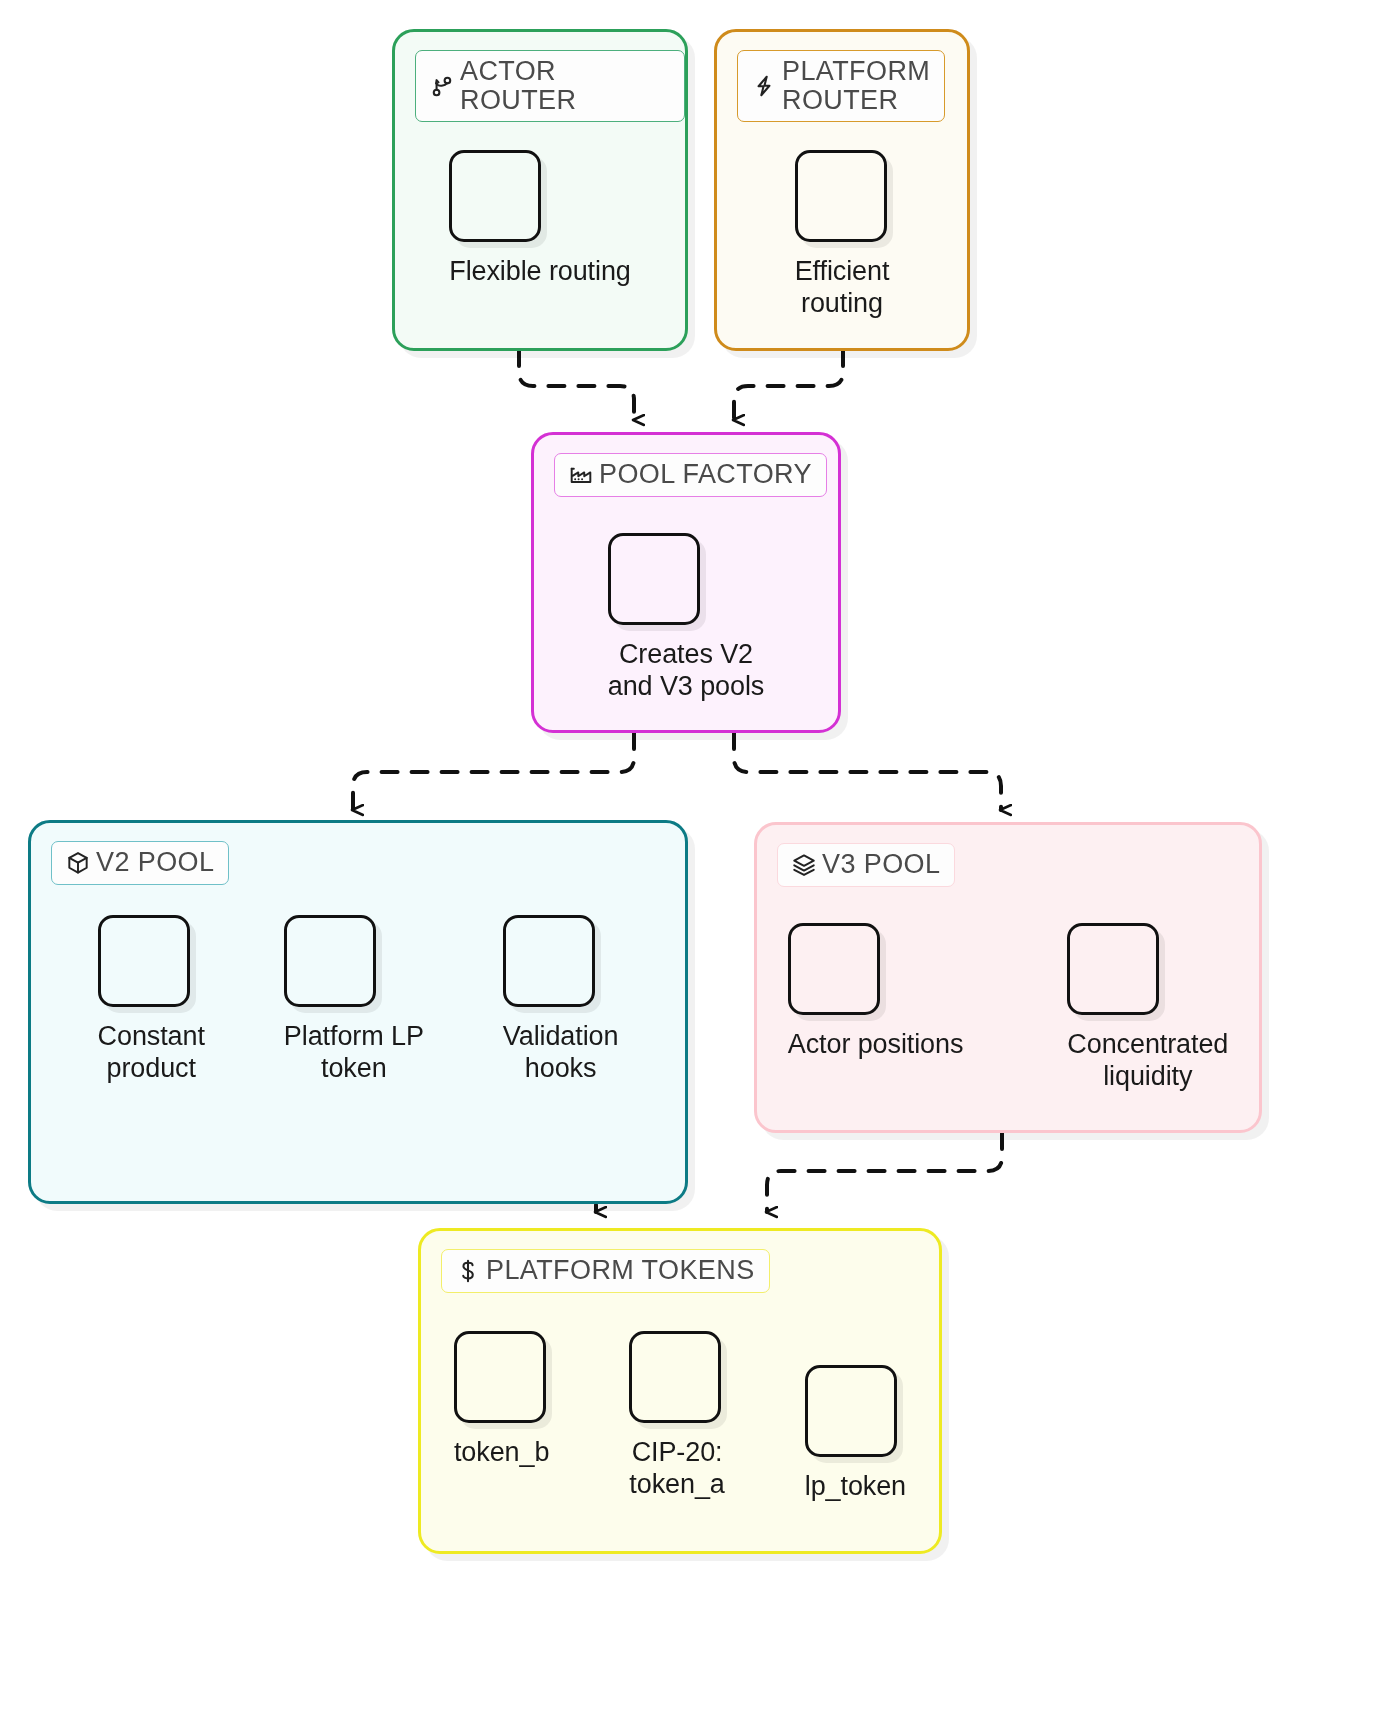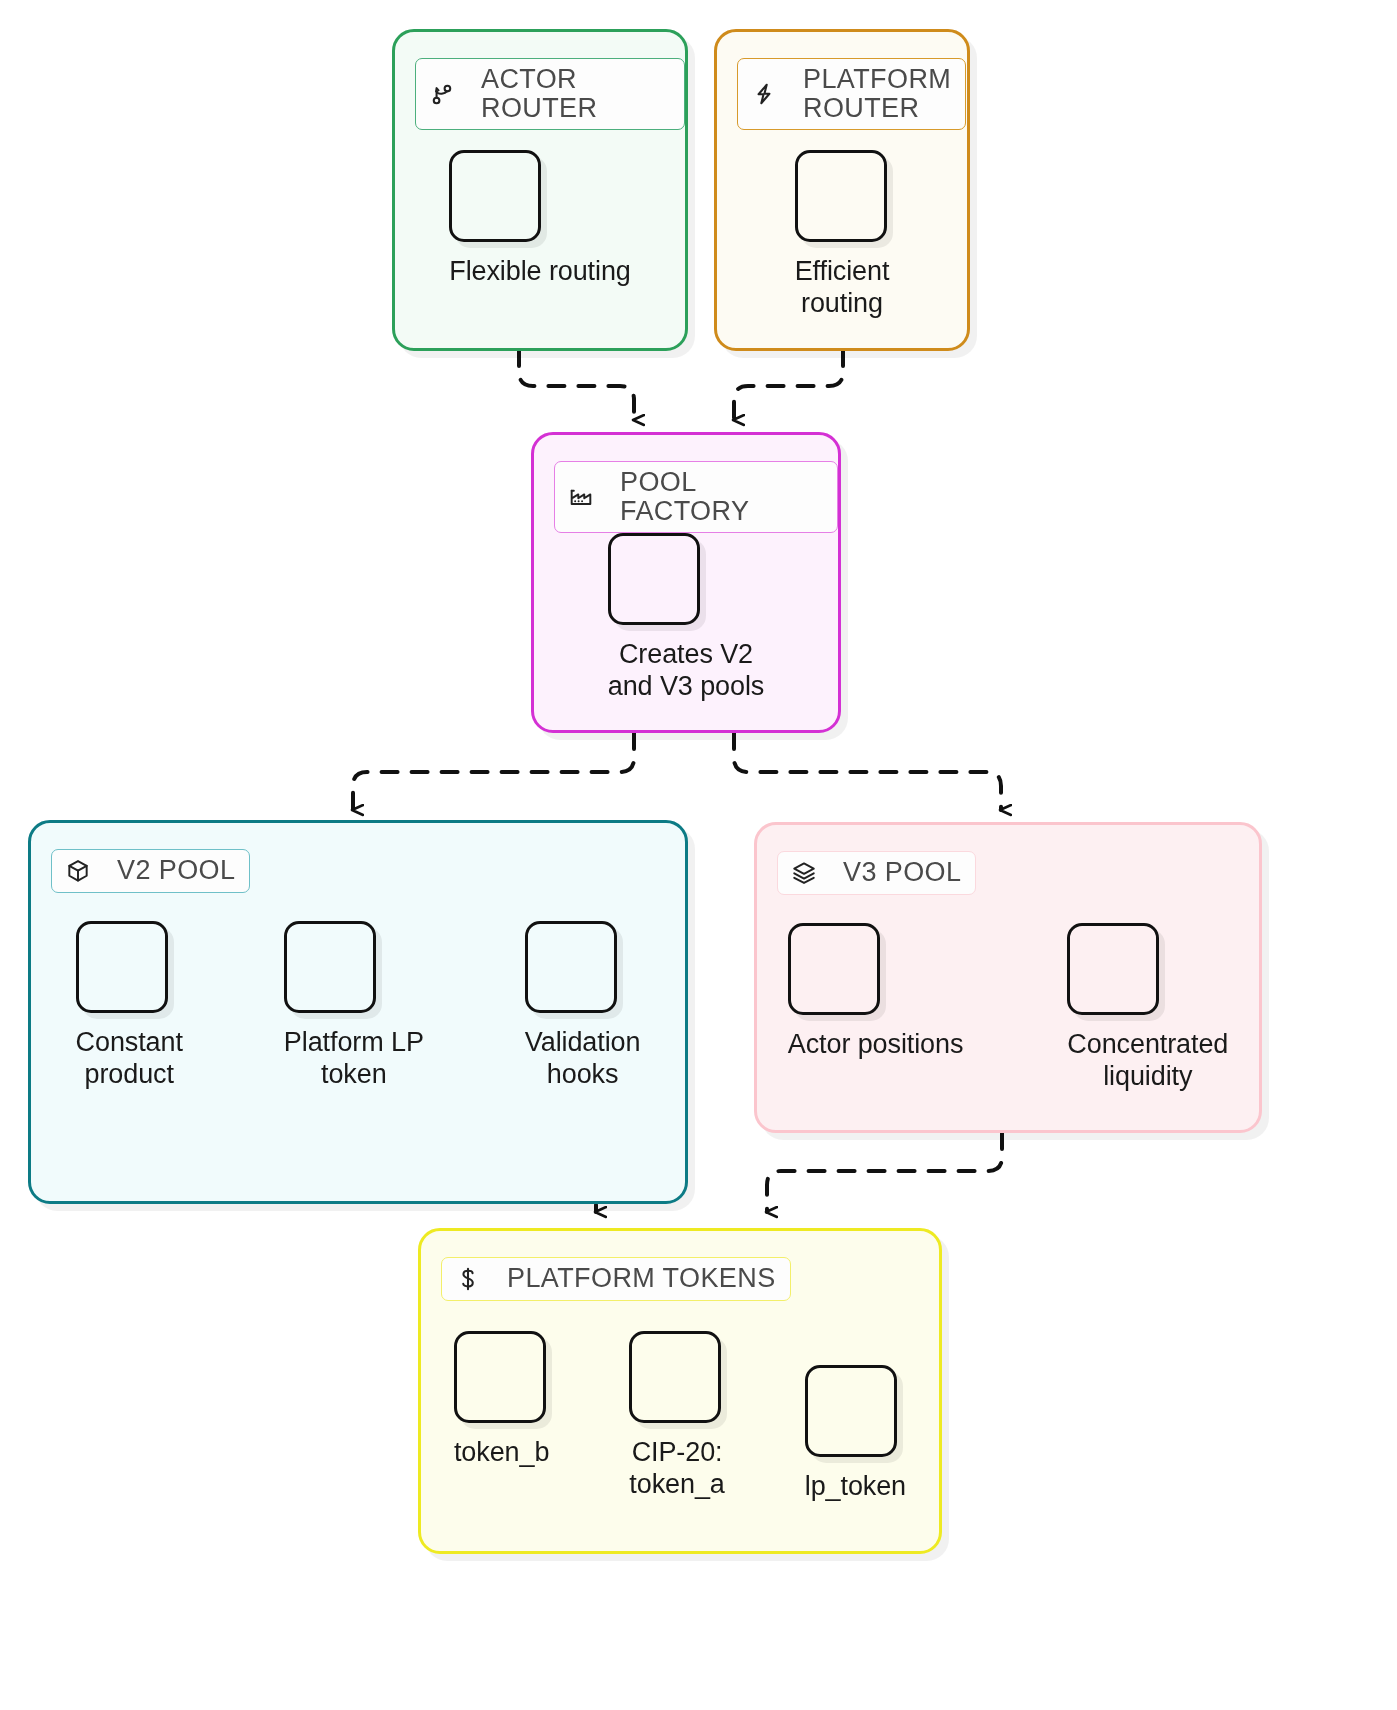--- a/index.html
+++ b/index.html
@@ -29,32 +29,31 @@
     border-style: solid;
     box-shadow: 7px 7px 0 0 rgba(0,0,0,0.055);
     z-index: 2;
   }
   .group-title {
     position: absolute;
     top: 18px;
     left: 20px;
     display: flex;
     align-items: center;
-    gap: 24px;
+    gap: 3px;
     background: #fdfdfd;
     border-width: 1.5px;
     border-style: solid;
     border-radius: 7px;
     padding: 6px 14px 6px 11px;
     font-size: 27px;
     letter-spacing: 0.4px;
     color: #4a4a4a;
     white-space: pre-line;
     line-height: 1.08;
-    margin-top: 8px;
   }
   .group-title .ticon {
     flex: 0 0 auto;
     display: flex;
     align-items: center;
     justify-content: center;
     width: 30px; height: 30px;
   }
   .group-title .ticon svg { display:block; }
   .nodes {
@@ -191,21 +190,21 @@
     <div class="group-title" style="border-color:#6fc0c8;">
       <span class="ticon">
         <svg width="26" height="26" viewBox="0 0 24 24" fill="none" stroke="#222" stroke-width="1.8" stroke-linecap="round" stroke-linejoin="round">
           <path d="M12 2.8 L20 7.2 V16.4 L12 20.8 L4 16.4 V7.2 Z"></path>
           <path d="M4 7.2 L12 11.6 L20 7.2"></path>
           <path d="M12 11.6 V20.8"></path>
         </svg>
       </span>
       <span>V2 POOL</span>
     </div>
-    <div class="nodes" style="top:98px; gap:101px;">
+    <div class="nodes" style="top:92px; gap:79px;">
       <div class="node">
         <div class="node-box"></div>
         <div class="node-label">Constant
 product</div>
       </div>
       <div class="node">
         <div class="node-box"></div>
         <div class="node-label">Platform LP
 token</div>
       </div>

